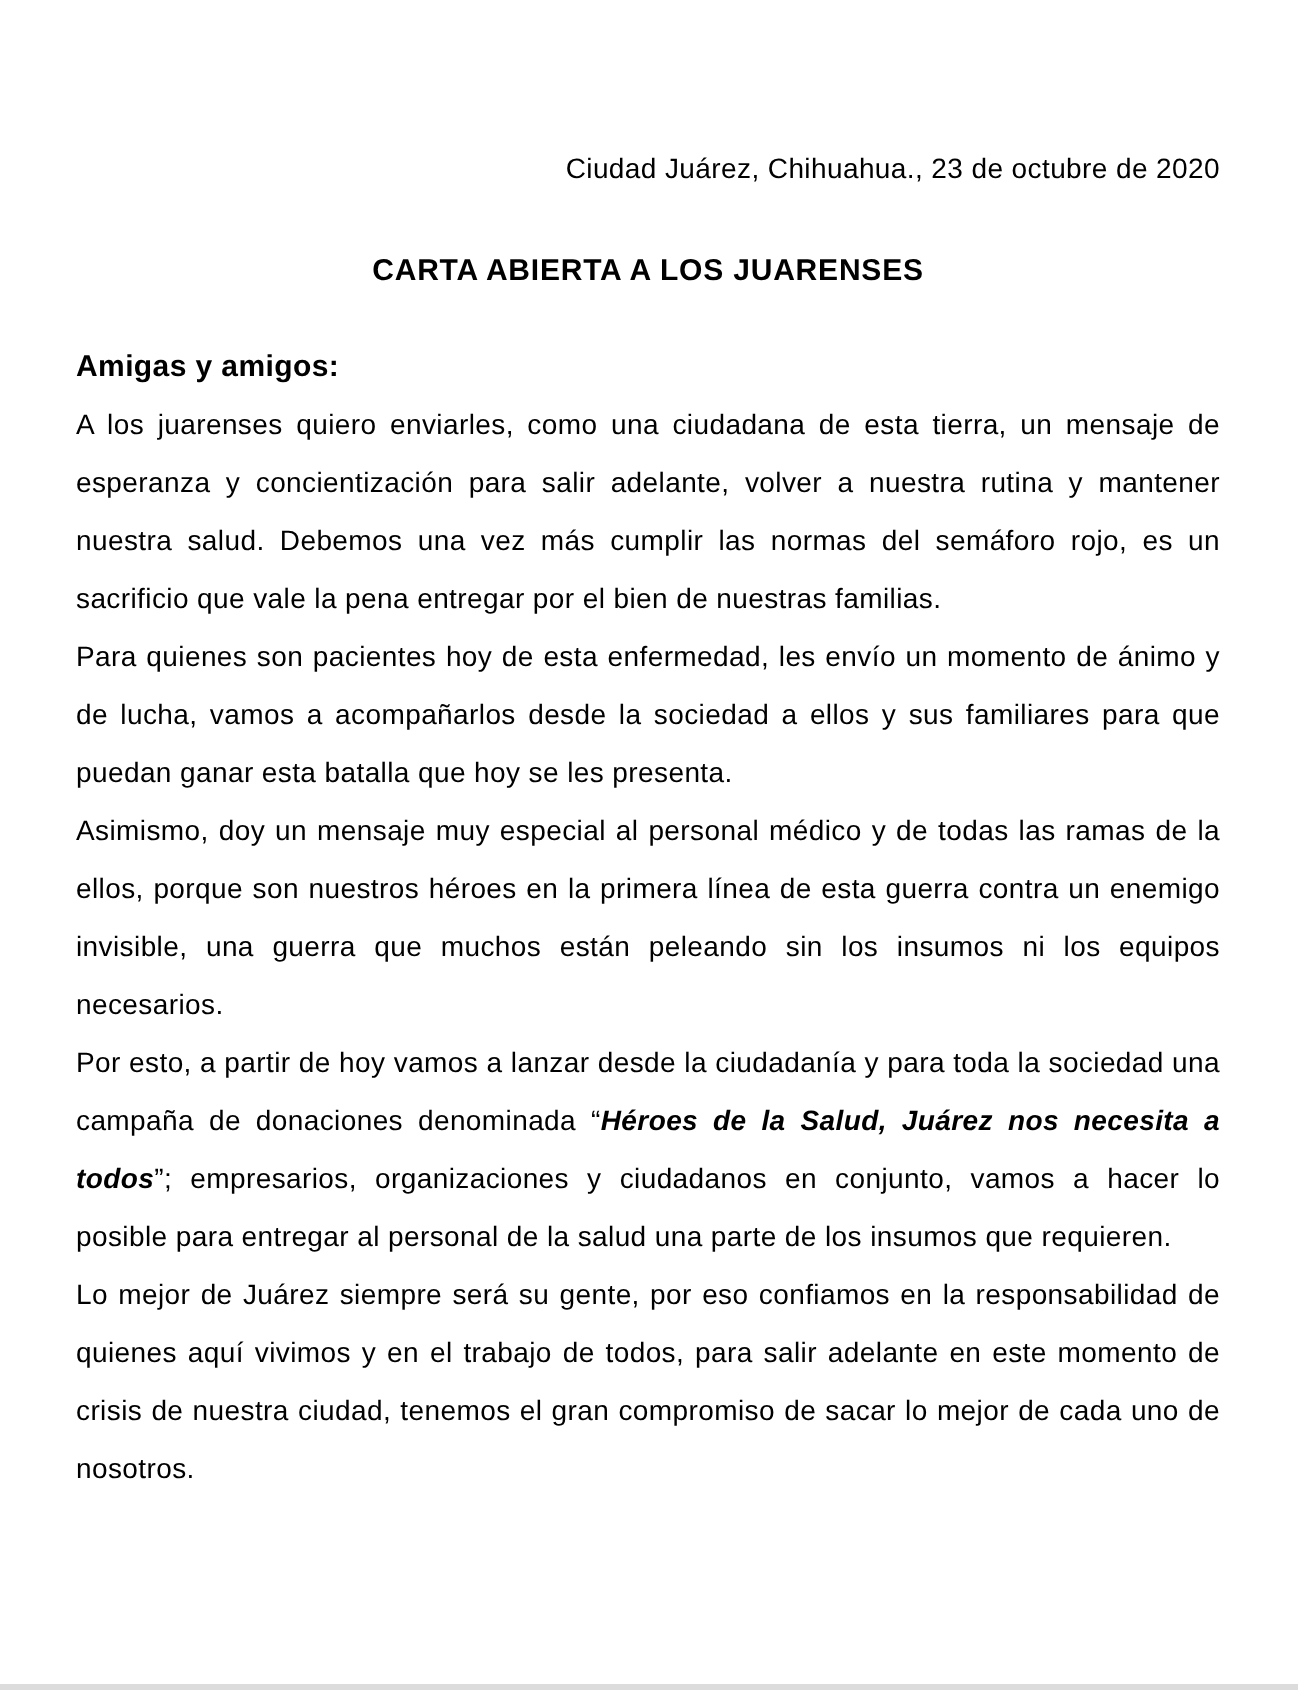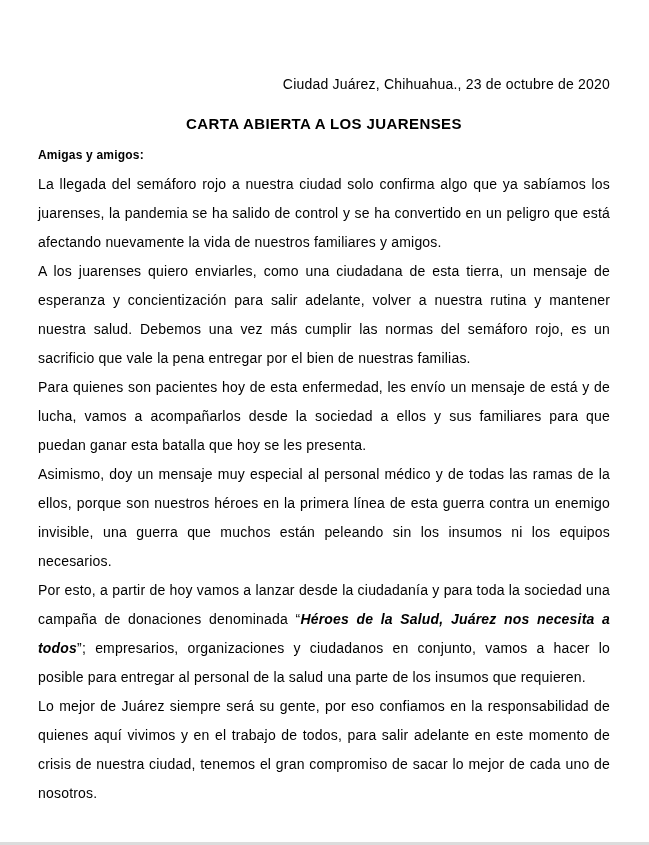--- a/index.html
+++ b/index.html
@@ -20,31 +20,31 @@
     padding: 76px 39px 0 38px;
     letter-spacing: 0.2px;
   }
   .dateline {
     text-align: right;
     font-size: 14px;
     line-height: 17px;
     white-space: nowrap;
   }
   .title {
-    margin-top: 21px;
+    margin-top: 33px;
     text-align: center;
     font-weight: bold;
     font-size: 15px;
     line-height: 19px;
     letter-spacing: 0.4px;
   }
   .salutation {
-    margin-top: 8px;
+    margin-top: 24px;
     font-weight: bold;
-    font-size: 12px;
+    font-size: 15px;
     line-height: 29px;
   }
   .body-paragraph {
     margin: 0;
     font-size: 14px;
     line-height: 29px;
     text-align: justify;
   }
   .campaign-quote {
     font-weight: bold;
@@ -63,26 +63,25 @@
 <body>
 
 <div class="page">
 
   <div class="dateline">Ciudad Juárez, Chihuahua., 23 de octubre de 2020</div>
 
   <div class="title">CARTA ABIERTA A LOS JUARENSES</div>
 
   <div class="salutation">Amigas y amigos:</div>
 
-  <p class="body-paragraph">La llegada del semáforo rojo a nuestra ciudad solo confirma algo que ya sabíamos los juarenses, la pandemia se ha salido de control y se ha convertido en un peligro que está afectando nuevamente la vida de nuestros familiares y amigos.</p>
 
 
   <p class="body-paragraph">A los juarenses quiero enviarles, como una ciudadana de esta tierra, un mensaje de esperanza y concientización para salir adelante, volver a nuestra rutina y mantener nuestra salud. Debemos una vez más cumplir las normas del semáforo rojo, es un sacrificio que vale la pena entregar por el bien de nuestras familias.</p>
 
-  <p class="body-paragraph">Para quienes son pacientes hoy de esta enfermedad, les envío un mensaje de está y de lucha, vamos a acompañarlos desde la sociedad a ellos y sus familiares para que puedan ganar esta batalla que hoy se les presenta.</p>
+  <p class="body-paragraph">Para quienes son pacientes hoy de esta enfermedad, les envío un momento de ánimo y de lucha, vamos a acompañarlos desde la sociedad a ellos y sus familiares para que puedan ganar esta batalla que hoy se les presenta.</p>
 
   <p class="body-paragraph">Asimismo, doy un mensaje muy especial al personal médico y de todas las ramas de la ellos, porque son nuestros héroes en la primera línea de esta guerra contra un enemigo invisible, una guerra que muchos están peleando sin los insumos ni los equipos necesarios.</p>
 
   <p class="body-paragraph"><span>Por esto, a partir de hoy vamos a lanzar desde la ciudadanía y para toda la sociedad una campaña de donaciones denominada “</span><span class="campaign-quote">Héroes de la Salud, Juárez nos necesita a todos</span><span>”; empresarios, organizaciones y ciudadanos en conjunto, vamos a hacer lo posible para entregar al personal de la salud una parte de los insumos que requieren.</span></p>
 
   <p class="body-paragraph">Lo mejor de Juárez siempre será su gente, por eso confiamos en la responsabilidad de quienes aquí vivimos y en el trabajo de todos, para salir adelante en este momento de crisis de nuestra ciudad, tenemos el gran compromiso de sacar lo mejor de cada uno de nosotros.</p>
 
   <div class="page-bottom-edge"></div>
 
 </div>

